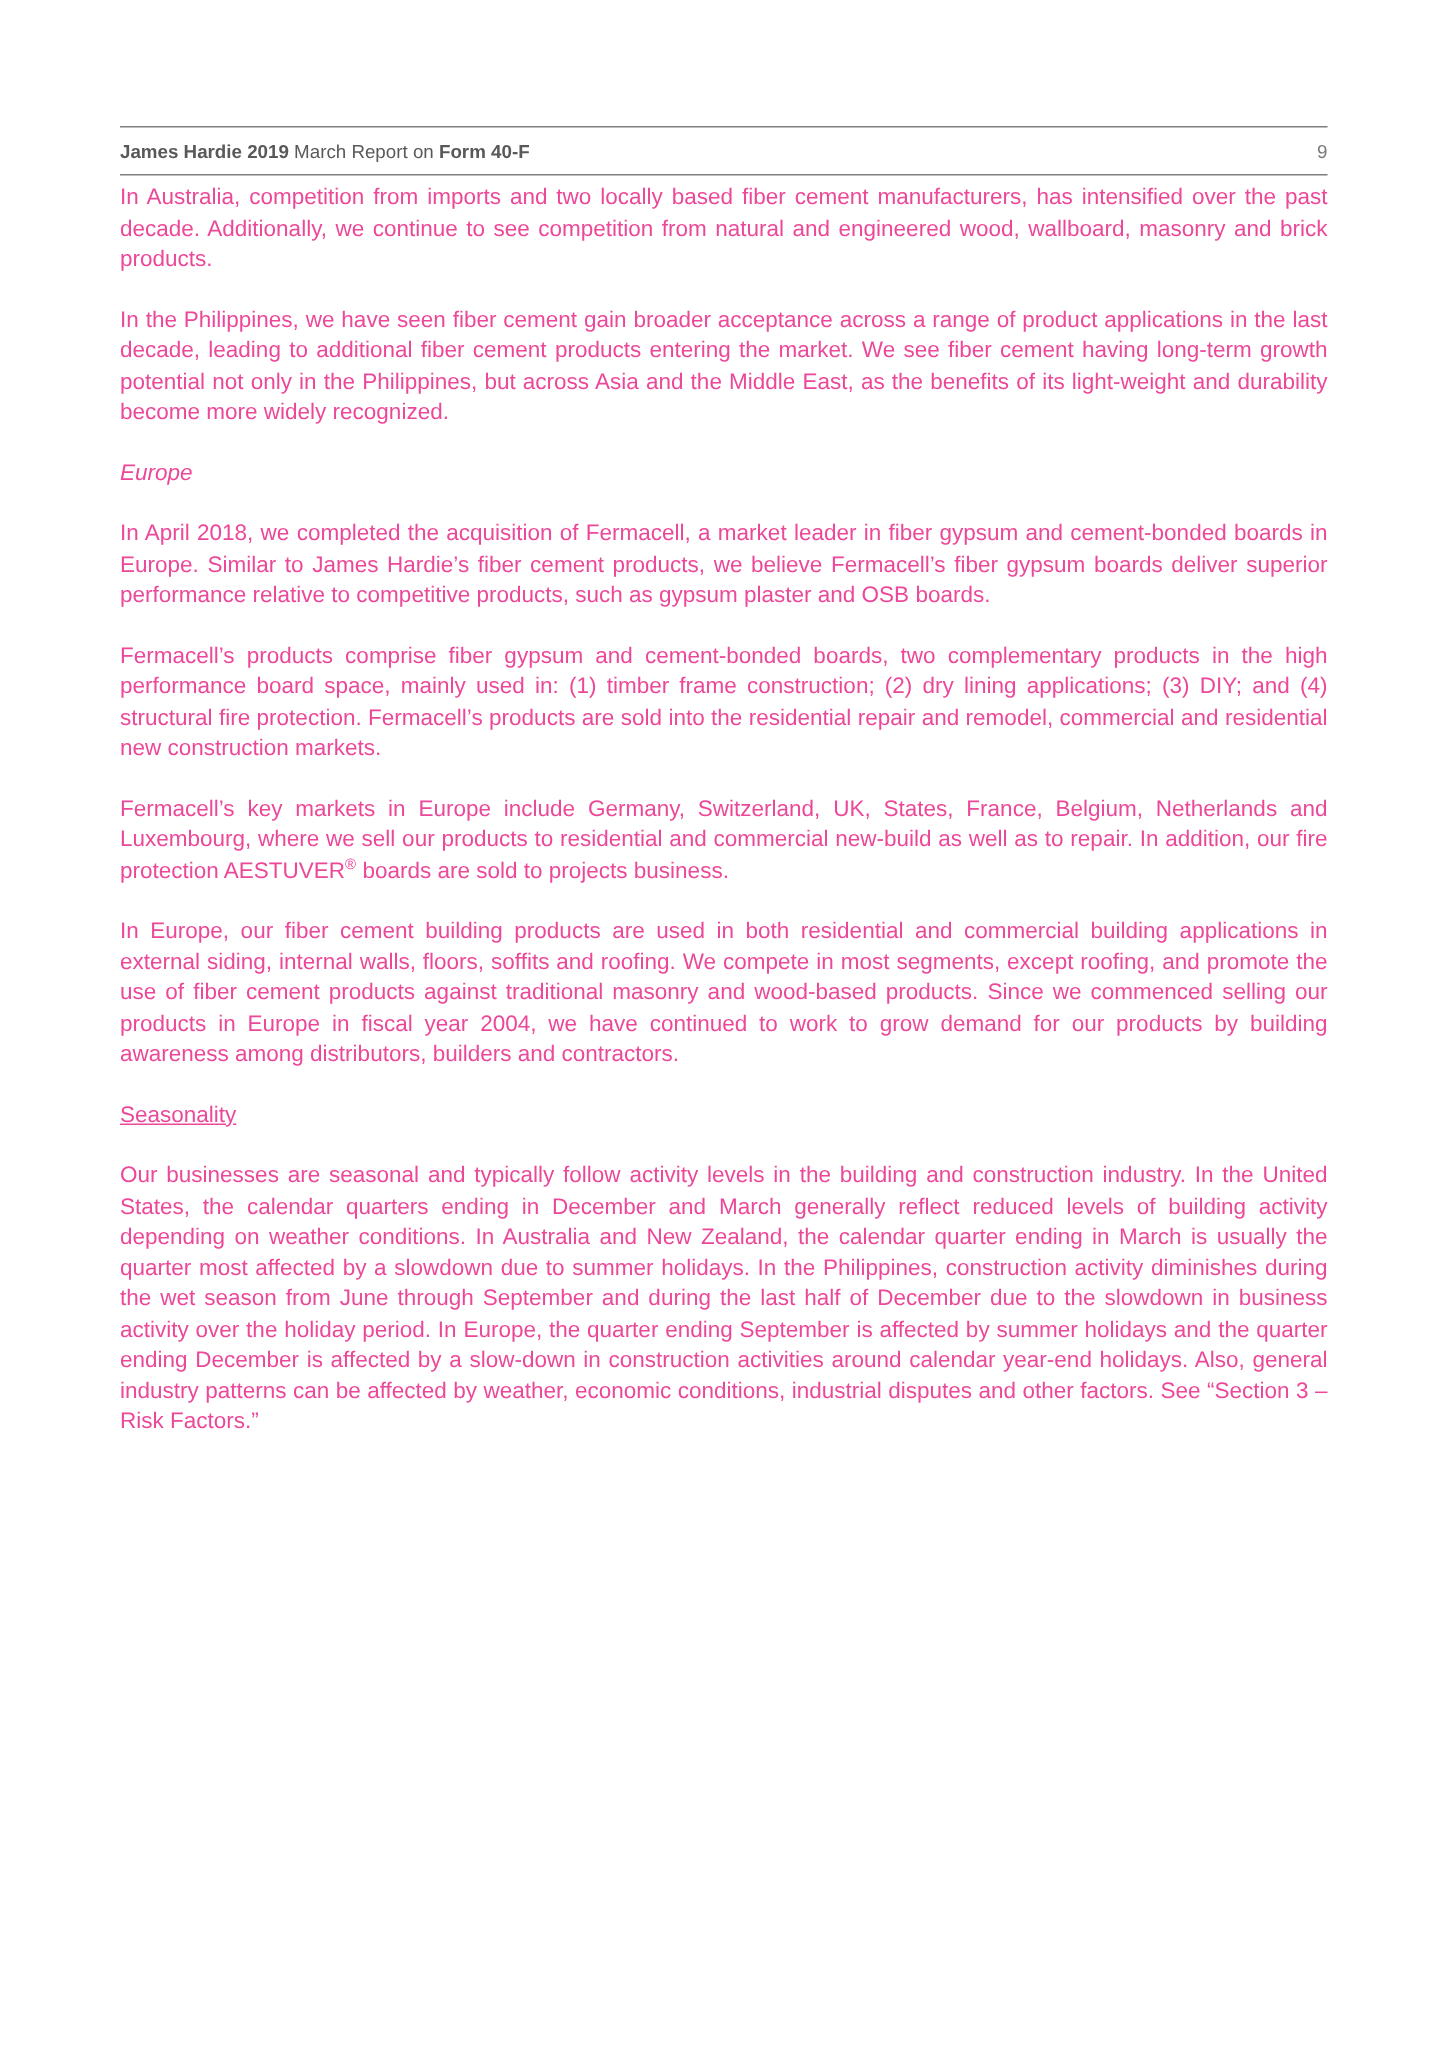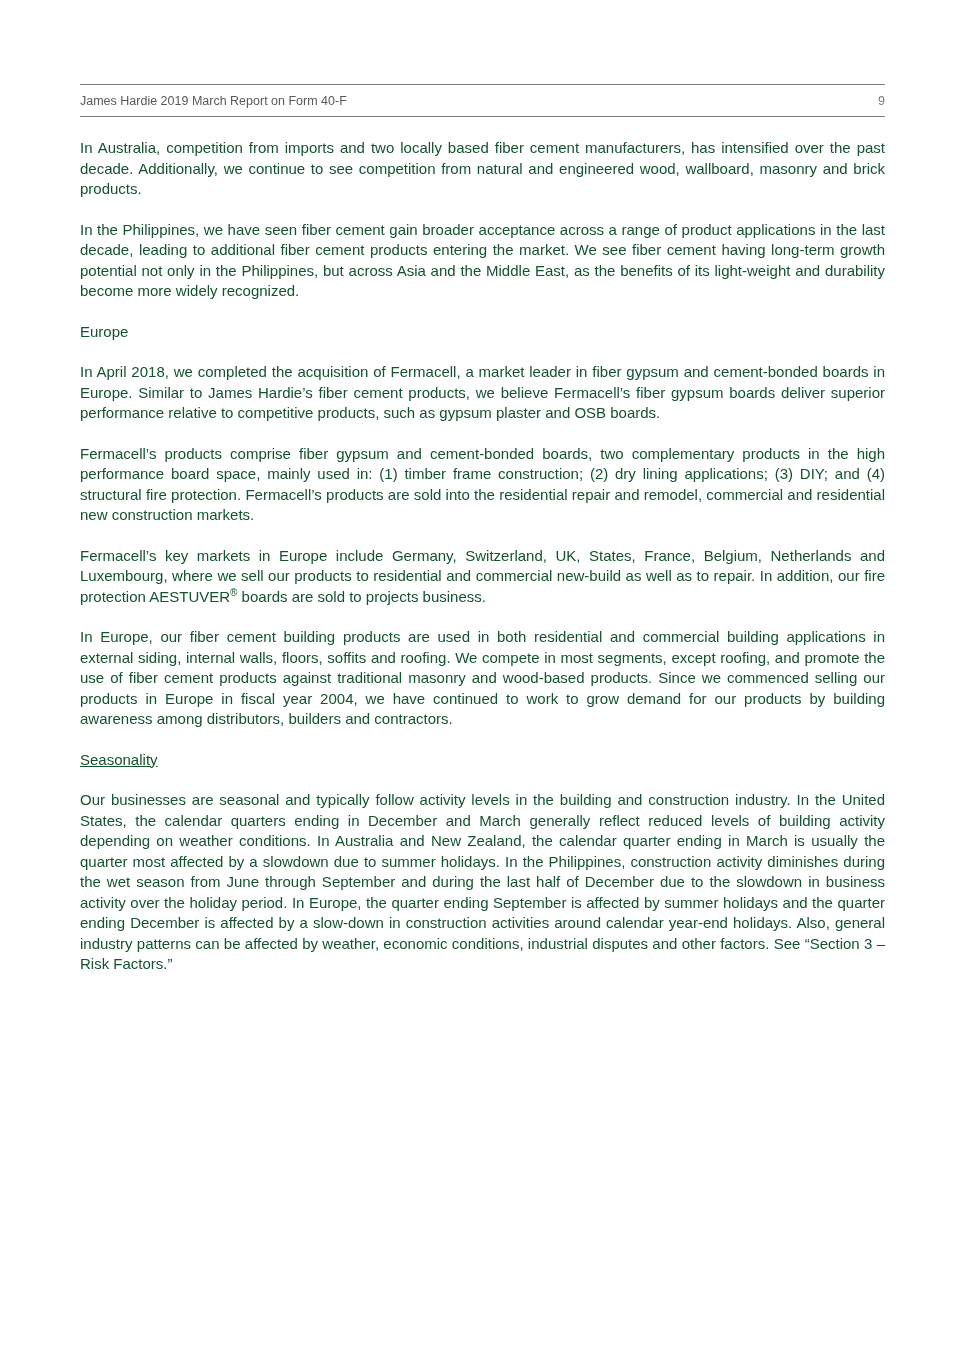--- a/index.html
+++ b/index.html
@@ -23,39 +23,40 @@
     height: 33px;
     border-top: 1px solid #7f7f7f;
     border-bottom: 1px solid #7f7f7f;
     display: flex;
     align-items: center;
     justify-content: space-between;
     color: #595959;
     font-size: 12.5px;
     box-sizing: border-box;
   }
-  .doc-header .bold { font-weight: normal; }
+  .doc-header .bold { font-weight: bold; }
   .page-number {
     color: #7a7a7a;
     font-size: 12.5px;
   }
   .body-text {
     position: absolute;
-    top: 138px;
+    top: 122px;
     left: 80px;
     width: 805px;
-    color: #14532d;
+    color: #ec4899;
     font-size: 15px;
     line-height: 20.5px;
     text-align: justify;
   }
   .body-text p {
     margin: 0 0 20px 0;
   }
   .heading-italic {
+    font-style: italic;
     margin: 0 0 20px 0;
     text-align: left;
   }
   .heading-underline {
     text-decoration: underline;
     margin: 0 0 20px 0;
     text-align: left;
   }
   sup {
     font-size: 10px;

